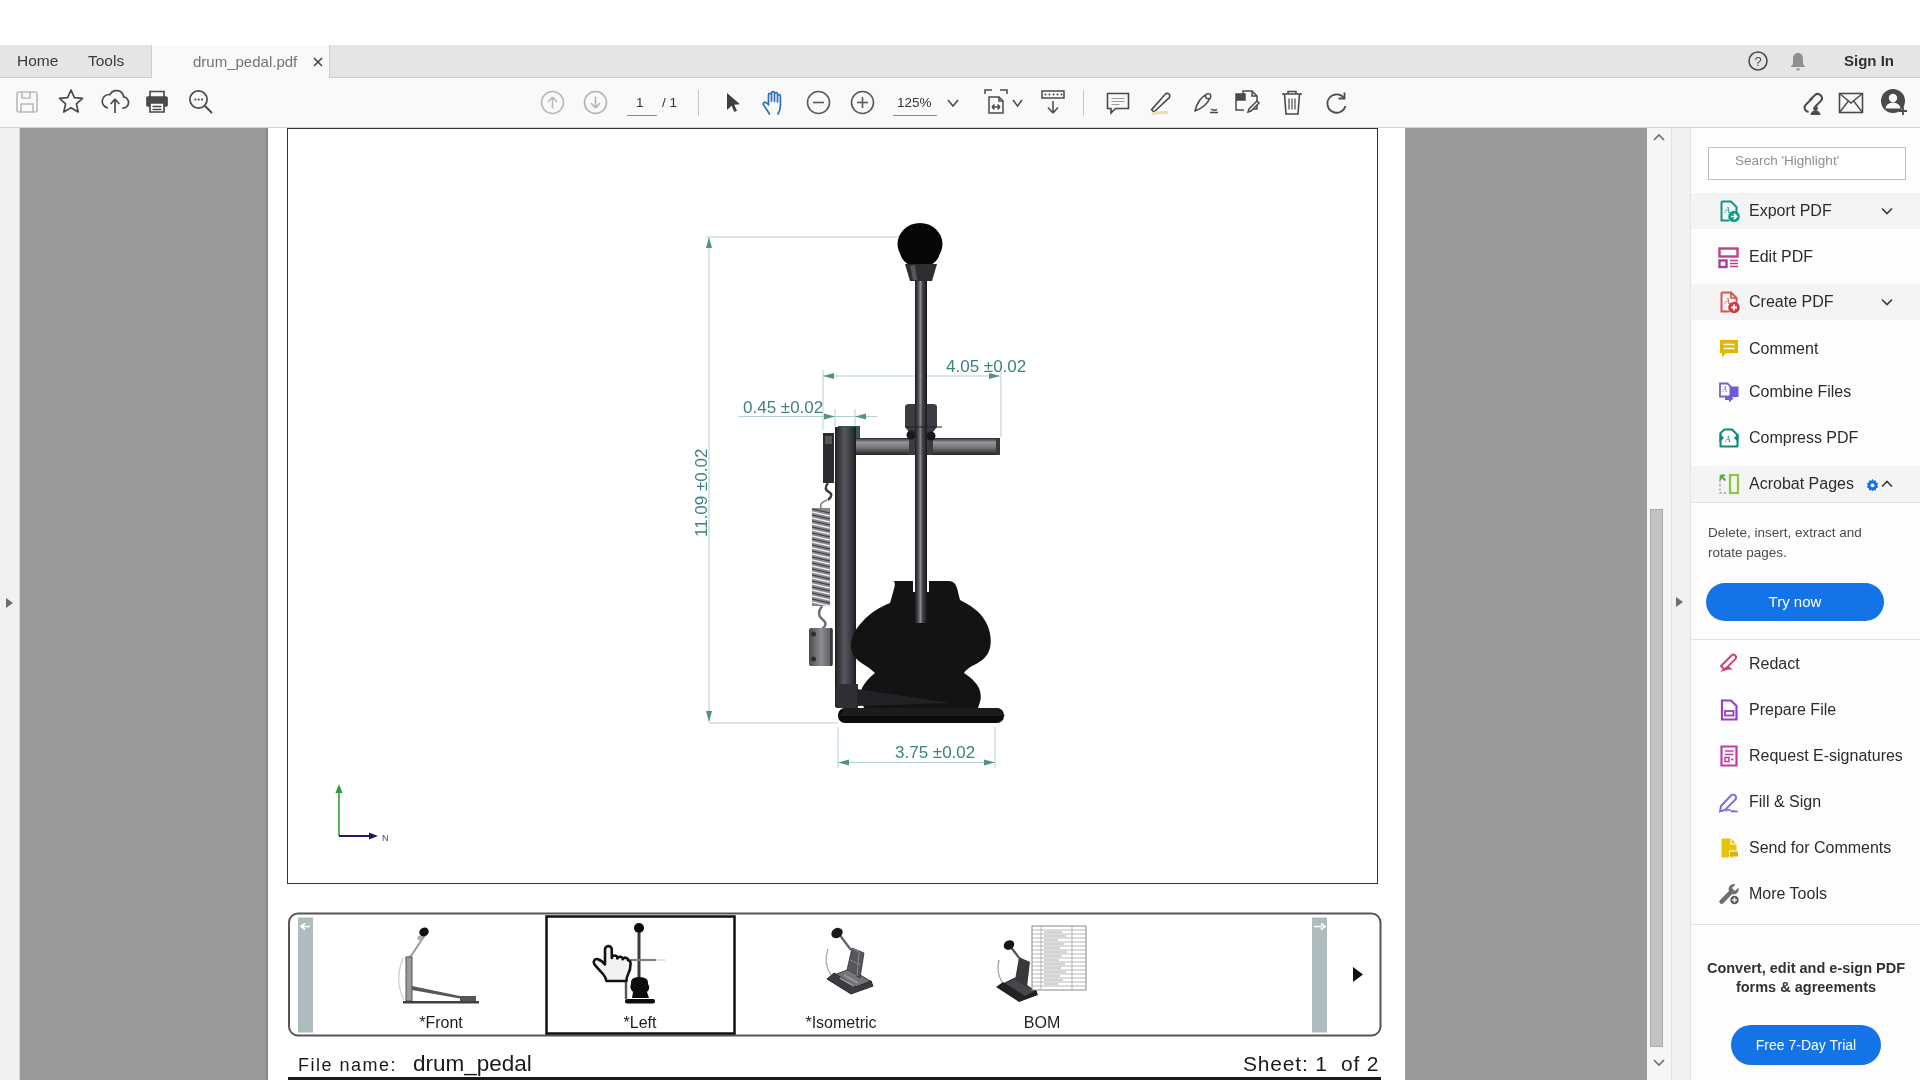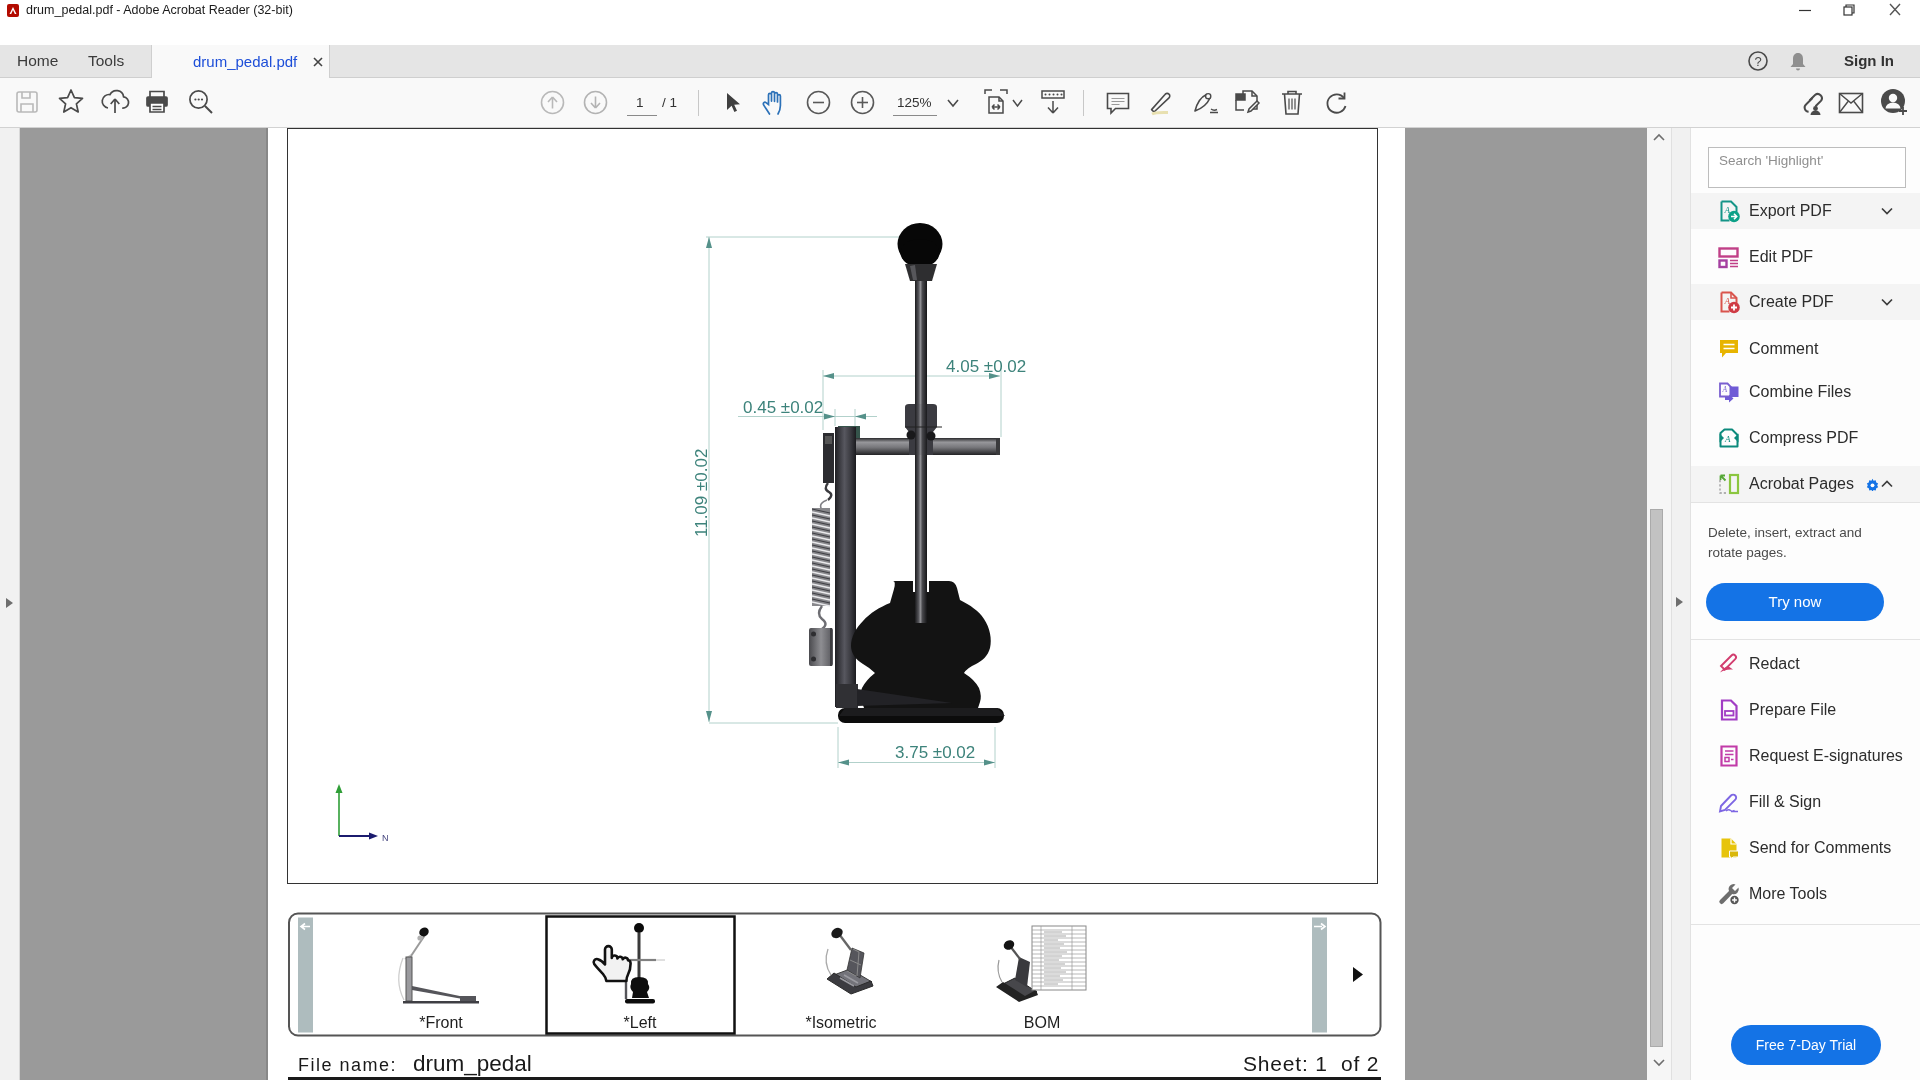--- a/index.html
+++ b/index.html
@@ -24,56 +24,43 @@
 
 #docarea { left:20px; top:128px; width:1825px; height:952px; background:#9a9a9a; overflow:hidden; }
 #leftstrip { left:0; top:128px; width:20px; height:952px; background:#f1f1f1; border-right:1px solid #d8d8d8; }
 #page { position:absolute; left:246px; top:0px; width:1139px; height:952px; background:#ffffff; }
 
 #vscroll { left:1647px; top:128px; width:24px; height:952px; background:#f6f6f6; }
 #vthumb { position:absolute; left:3px; top:381px; width:13px; height:538px; background:#c2c2c2; border:1px solid #aaa; }
 #collapsestrip { left:1671px; top:128px; width:19px; height:952px; background:#f1f1f1; border-left:1px solid #e0e0e0; }
 
 #rpanel { left:1690px; top:128px; width:230px; height:952px; background:#fdfdfd; border-left:1px solid #e2e2e2; }
-#searchbox { position:absolute; left:17px; top:19px; width:198px; height:41px; background:#fff; border:1px solid #bdbdbd; font-size:13.5px; color:#8f8f8f; line-height:25px; padding-left:10px; }
+#searchbox { position:absolute; left:17px; top:19px; width:198px; height:33px; background:#fff; border:1px solid #bdbdbd; font-size:13.5px; color:#8f8f8f; line-height:25px; padding-left:26px; }
 .prow { position:absolute; left:0px; width:230px; height:36px; }
 .prow.hl { background:#f4f4f4; }
 .picon { position:absolute; left:26px; top:6px; width:24px; height:24px; }
 .plabel { position:absolute; left:58px; top:9px; font-size:16px; color:#2c2c2c; }
 .pchev { position:absolute; right:27px; top:13px; }
 .pdivider { position:absolute; left:0; width:230px; height:1px; background:#e3e3e3; }
 #organize-desc { position:absolute; left:17px; top:395px; width:190px; font-size:13.5px; color:#4a4a4a; line-height:20px; }
 #trynow { position:absolute; left:15px; top:455px; width:178px; height:38px; border-radius:19px; background:#1473E6; color:#fff; font-size:15px; text-align:center; line-height:38px; }
 #adtext { position:absolute; left:0px; top:831px; width:230px; text-align:center; font-size:14.5px; font-weight:bold; color:#323232; line-height:19px; }
 #freetrial { position:absolute; left:40px; top:881px; width:150px; height:40px; border-radius:20px; background:#1473E6; color:#fff; font-size:14px; text-align:center; line-height:40px;margin-top:16px; }
 </style>
 </head>
 <body>
 <div id="stage">
 
-  <div id="titlebar" class="abs">
-    <svg class="abs" style="left:7px;top:4px" width="13" height="14" viewBox="0 0 13 14">
-      <rect x="0" y="0" width="12" height="13" rx="2" fill="#b30b00"></rect>
-      <path d="M2.5 10 L6 3 L9.5 10 L7.8 10 L6 6 L4.2 10 Z" fill="#fff"></path>
-    </svg>
-    <div id="title-text" class="abs">drum_pedal.pdf - Adobe Acrobat Reader (32-bit)</div>
-    <svg class="abs" style="left:1795px;top:0" width="125" height="22" viewBox="0 0 125 22">
-      <line x1="4" y1="10.5" x2="16" y2="10.5" stroke="#333" stroke-width="1.2"></line>
-      <rect x="49" y="7" width="8" height="8" fill="none" stroke="#333" stroke-width="1.2"></rect>
-      <path d="M51 7 v-2 h8 v8 h-2" fill="none" stroke="#333" stroke-width="1.2"></path>
-      <path d="M95 4 L105 15 M105 4 L95 15" stroke="#555" stroke-width="1.4"></path>
-    </svg>
-  </div>
 
 
   <div id="tabbar" class="abs">
     <div class="tab-label" style="left:17px">Home</div>
     <div class="tab-label" style="left:88px">Tools</div>
     <div id="activetab"></div>
-    <div class="tab-label" style="left:193px;color:#1d4ed8;font-size:15px;top:8px">drum_pedal.pdf</div>
+    <div class="tab-label" style="left:193px;color:#737373;font-size:15px;top:8px">drum_pedal.pdf</div>
     <svg class="abs" style="left:311px;top:10px" width="14" height="14" viewBox="0 0 14 14">
       <path d="M3 3 L11 11 M11 3 L3 11" stroke="#444" stroke-width="1.6"></path>
     </svg>
     <svg class="abs" style="left:1747px;top:5px" width="24" height="24" viewBox="0 0 24 24">
       <circle cx="11" cy="11" r="9" fill="none" stroke="#4a4a4a" stroke-width="1.6"></circle>
       <text x="11" y="16" font-size="13" fill="#4a4a4a" text-anchor="middle" font-family="Liberation Sans">?</text>
     </svg>
     <svg class="abs" style="left:1786px;top:5px" width="24" height="24" viewBox="0 0 24 24">
       <path d="M12 3 C8.7 3 7 5.5 7 9 L7 14 L4.5 17 L19.5 17 L17 14 L17 9 C17 5.5 15.3 3 12 3 Z" fill="#8f8f8f"></path>
       <path d="M10 18.5 a2 2 0 0 0 4 0 Z" fill="#8f8f8f"></path>
@@ -649,16 +636,17 @@
         <circle cx="17.5" cy="18" r="4.2" fill="#555"></circle>
         <path d="M17.5 15.6 v4.8 M15.1 18 h4.8" stroke="#fdfdfd" stroke-width="1.4"></path>
       </svg>
       <div class="plabel">More Tools</div>
     </div>
     <div id="organize-desc">Delete, insert, extract and<br>rotate pages.</div>
     <div id="trynow">Try now</div>
     <div class="pdivider" style="top:374px"></div>
     <div class="pdivider" style="top:511px"></div>
     <div class="pdivider" style="top:796px"></div>
+    <div id="adtext">Convert, edit and e-sign PDF<br>forms &amp; agreements</div>
     <div id="freetrial">Free 7-Day Trial</div>
   </div>
 
 </div>
 
 </body></html>

